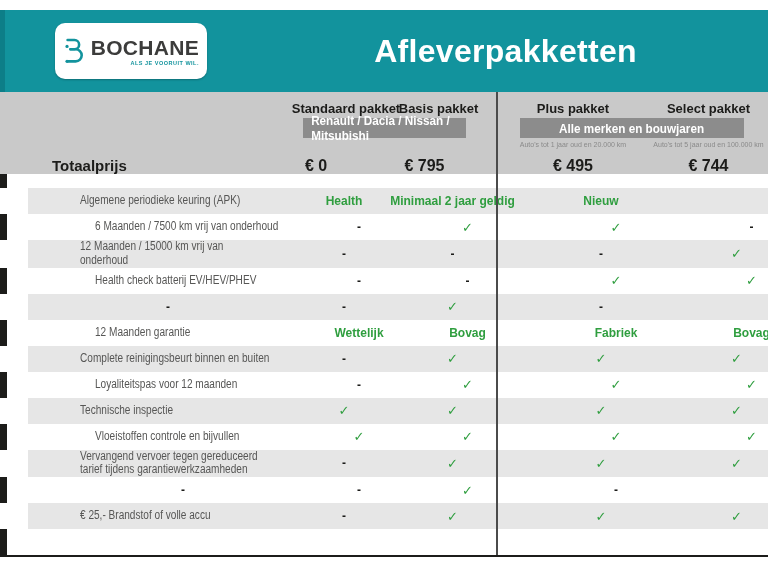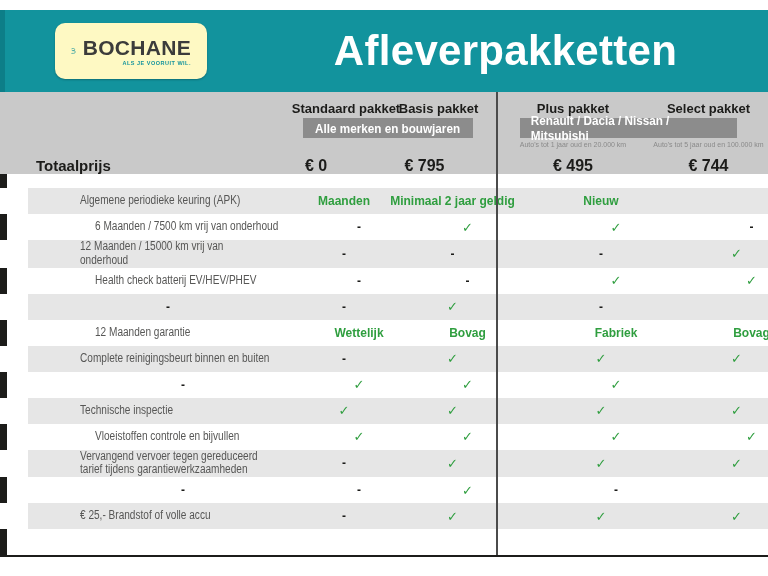--- a/index.html
+++ b/index.html
@@ -8,27 +8,27 @@
     --ink:#1c1c1a; --label-grey:#565655; --note-grey:#8a8a8a;
   }
   *{margin:0;padding:0;box-sizing:border-box;}
   html,body{background:#fff;}
   body{font-family:"Liberation Sans","DejaVu Sans",sans-serif;}
   .page{position:relative;width:768px;height:576px;background:#fff;overflow:hidden;padding-top:10px;}
 
   
   .banner{height:82px;background:var(--teal);border-left:5px solid var(--teal-dark);
           display:flex;align-items:center;}
-  .logo-card{margin-left:50px;width:152px;height:56px;background:#fef9c3;border-radius:10px;
-             display:flex;align-items:center;justify-content:center;gap:7px;padding:0 16px;
+  .logo-card{margin-left:50px;width:152px;height:56px;background:#ffffff;border-radius:10px;
+             display:flex;align-items:center;justify-content:center;gap:7px;padding:0 8px;
              box-shadow:0 1px 2px rgba(0,0,0,0.25);}
   .logo-text{display:flex;flex-direction:column;align-items:flex-end;}
   .logo-name{font-size:21px;font-weight:700;color:#3c3c3b;letter-spacing:.3px;line-height:1;}
   .logo-tagline{font-size:5.5px;font-weight:700;color:var(--teal);letter-spacing:.5px;margin-top:2px;}
-  .title{flex:1;text-align:center;padding-left:36px;color:#fff;font-size:42px;font-weight:700;letter-spacing:.3px;}
+  .title{flex:1;text-align:center;padding-left:36px;color:#fff;font-size:32px;font-weight:700;letter-spacing:.3px;}
 
   
   .table{position:relative;}
   .vdivider{position:absolute;left:496px;top:0;bottom:2px;width:2px;background:#4b4b4b;z-index:6;}
   .grid{display:grid;grid-template-columns:280px 72px 145px 152px 119px;}
   .cell{display:flex;align-items:center;justify-content:center;white-space:nowrap;}
 
   .head{height:82px;background:var(--head-grey);padding-top:6px;}
   .names-row{height:20px;}
   .col-name{font-size:13px;font-weight:700;color:var(--ink);}
@@ -36,21 +36,21 @@
   .names-row .n2{transform:translateX(14px);}
   .bands-row{height:20px;display:grid;grid-template-columns:280px 217px 271px;align-items:center;}
   .band{background:var(--band-grey);color:#fff;font-size:13px;font-weight:700;height:20px;
         display:flex;align-items:center;justify-content:center;}
   .band-l{margin:0 24px 0 23px;}
   .band-r{margin:0 31px 0 23px;}
   .band span{display:inline-block;transform:scaleX(0.9);}
   .notes-row{height:13px;}
   .note{font-size:7px;color:var(--note-grey);}
   .price-row{height:23px;margin-top:3px;}
-  .total-label{justify-content:flex-start;padding-left:36px;font-size:15px;font-weight:700;color:var(--ink);}
+  .total-label{justify-content:flex-start;padding-left:52px;font-size:15px;font-weight:700;color:var(--ink);}
   .price{font-size:16px;font-weight:700;color:var(--ink);}
 
   .gap-row{position:relative;height:14px;background:#fff;}
   .bottom-gap{height:26px;}
   .edge-mark::before{content:"";position:absolute;left:0;top:0;bottom:0;width:7px;background:var(--ink);}
 
   .feature-row{position:relative;min-height:26px;align-items:center;}
   .feature-row.shaded{background:var(--row-grey);margin-left:28px;}
   .feature-row.plain{background:#fff;padding-left:43px;}
   .row-label{justify-content:flex-start;padding-left:52px;white-space:normal;}
@@ -92,25 +92,25 @@
       <div class="grid names-row">
         <div class="cell"></div>
         <div class="cell col-name n1">Standaard pakket</div>
         <div class="cell col-name n2">Basis pakket</div>
         <div class="cell col-name">Plus pakket</div>
         <div class="cell col-name">Select pakket</div>
       </div>
 
       <div class="bands-row">
         <div></div>
+        <div class="band band-r">
+            <span>Renault / Dacia / Nissan / Mitsubishi</span>
+          </div>
         <div class="band band-l">
             <span>Alle merken en bouwjaren</span>
-          </div>
-        <div class="band band-r">
-            <span>Renault / Dacia / Nissan / Mitsubishi</span>
           </div>
       </div>
 
       <div class="grid notes-row">
         <div class="cell"></div>
         <div class="cell note"></div>
         <div class="cell note"></div>
         <div class="cell note">Auto's tot 1 jaar oud en 20.000 km</div>
         <div class="cell note">Auto's tot 5 jaar oud en 100.000 km</div>
       </div>
@@ -124,21 +124,21 @@
       </div>
     </div>
 
     <div class="gap-row edge-mark"></div>
 
     <div id="rows">
         <div class="grid feature-row shaded">
           <div class="cell row-label">
             <span class="row-label-inner">Algemene periodieke keuring (APK)</span>
           </div>
-          <div class="cell val vtext">Maanden</div>
+          <div class="cell val vtext">Health</div>
           <div class="cell val vtext">Minimaal 2 jaar geldig</div>
           <div class="cell val vtext">Nieuw</div>
         </div>
         <div class="grid feature-row plain edge-mark">
           <div class="cell row-label">
             <span class="row-label-inner">6 Maanden / 7500 km vrij van onderhoud</span>
           </div>
           <div class="cell val dash">-</div>
           <div class="cell val check">✓</div>
           <div class="cell val check">✓</div>
@@ -180,20 +180,23 @@
         <div class="grid feature-row shaded">
           <div class="cell row-label">
             <span class="row-label-inner">Complete reinigingsbeurt binnen en buiten</span>
           </div>
           <div class="cell val dash">-</div>
           <div class="cell val check">✓</div>
           <div class="cell val check">✓</div>
           <div class="cell val check">✓</div>
         </div>
         <div class="grid feature-row plain edge-mark">
+          <div class="cell row-label">
+            <span class="row-label-inner">Loyaliteitspas voor 12 maanden</span>
+          </div>
           <div class="cell val dash">-</div>
           <div class="cell val check">✓</div>
           <div class="cell val check">✓</div>
           <div class="cell val check">✓</div>
         </div>
         <div class="grid feature-row shaded">
           <div class="cell row-label">
             <span class="row-label-inner">Technische inspectie</span>
           </div>
           <div class="cell val check">✓</div>

